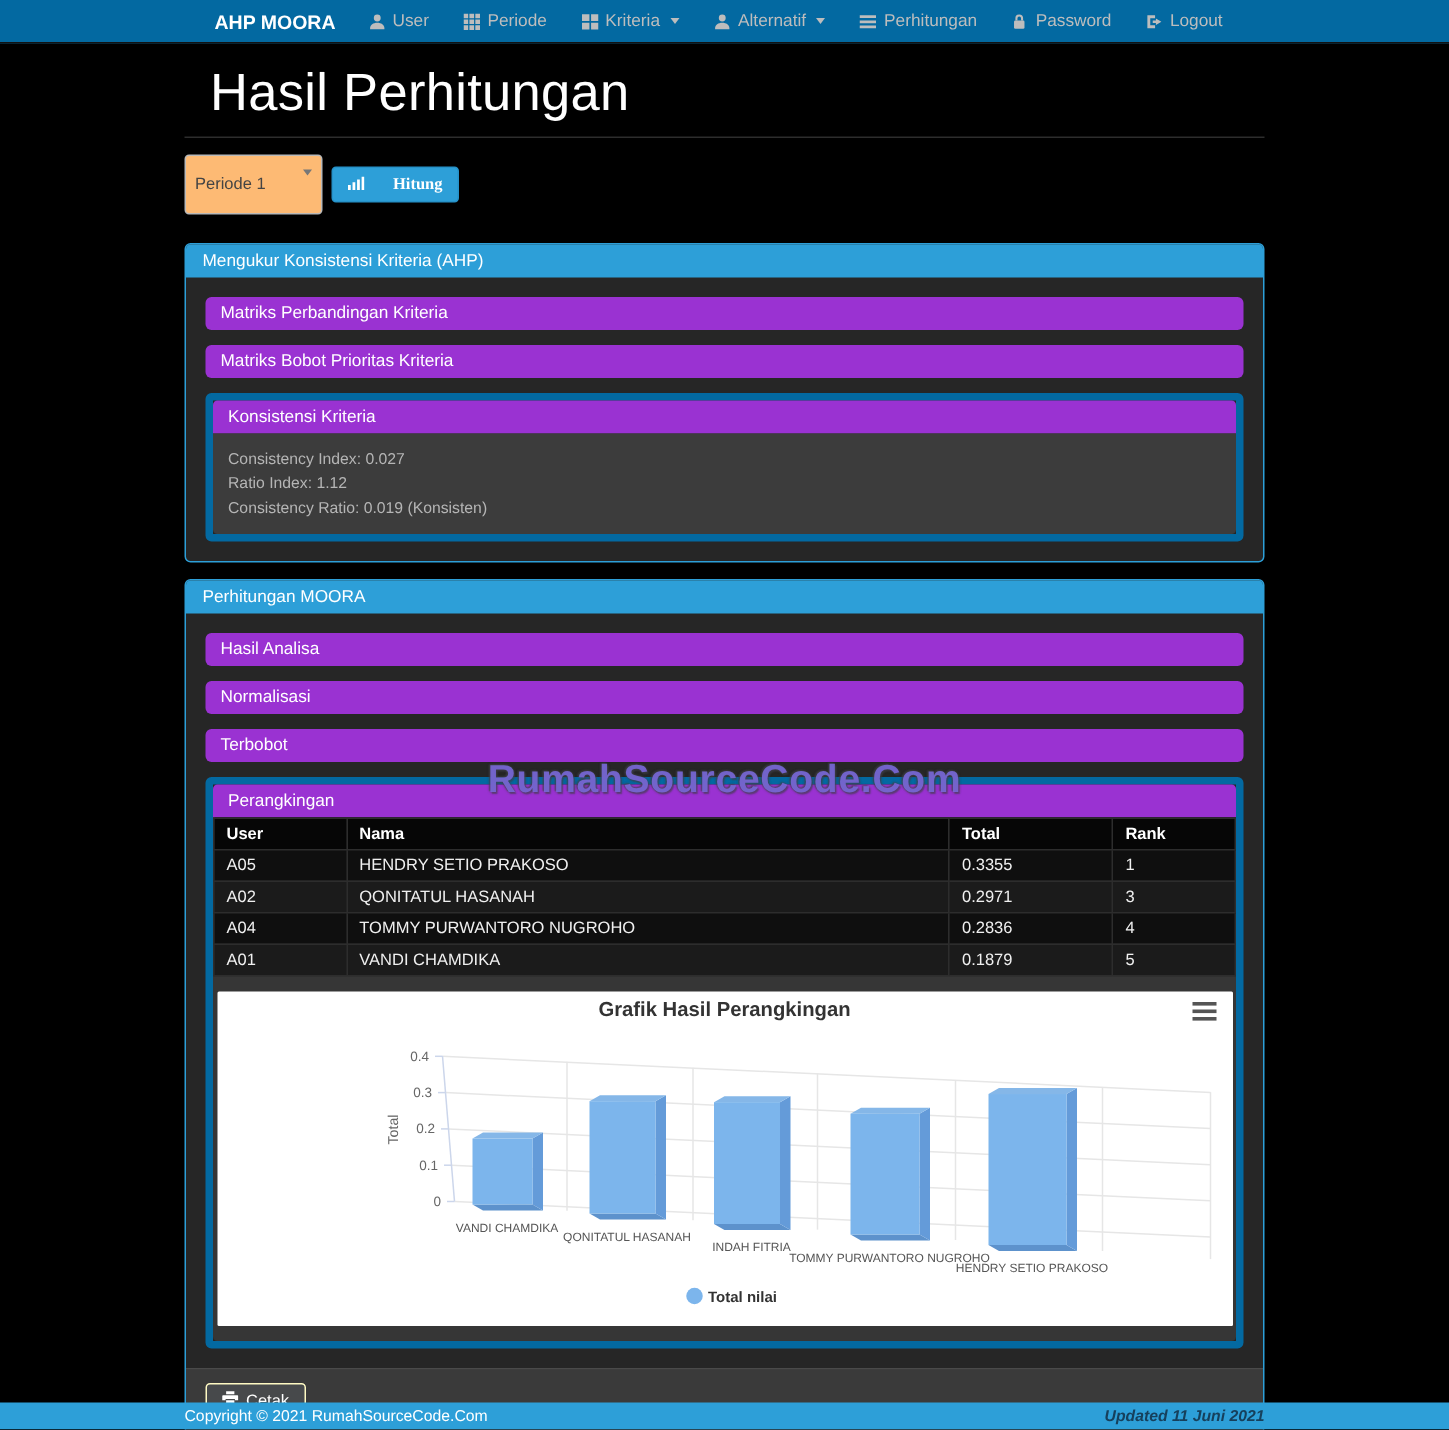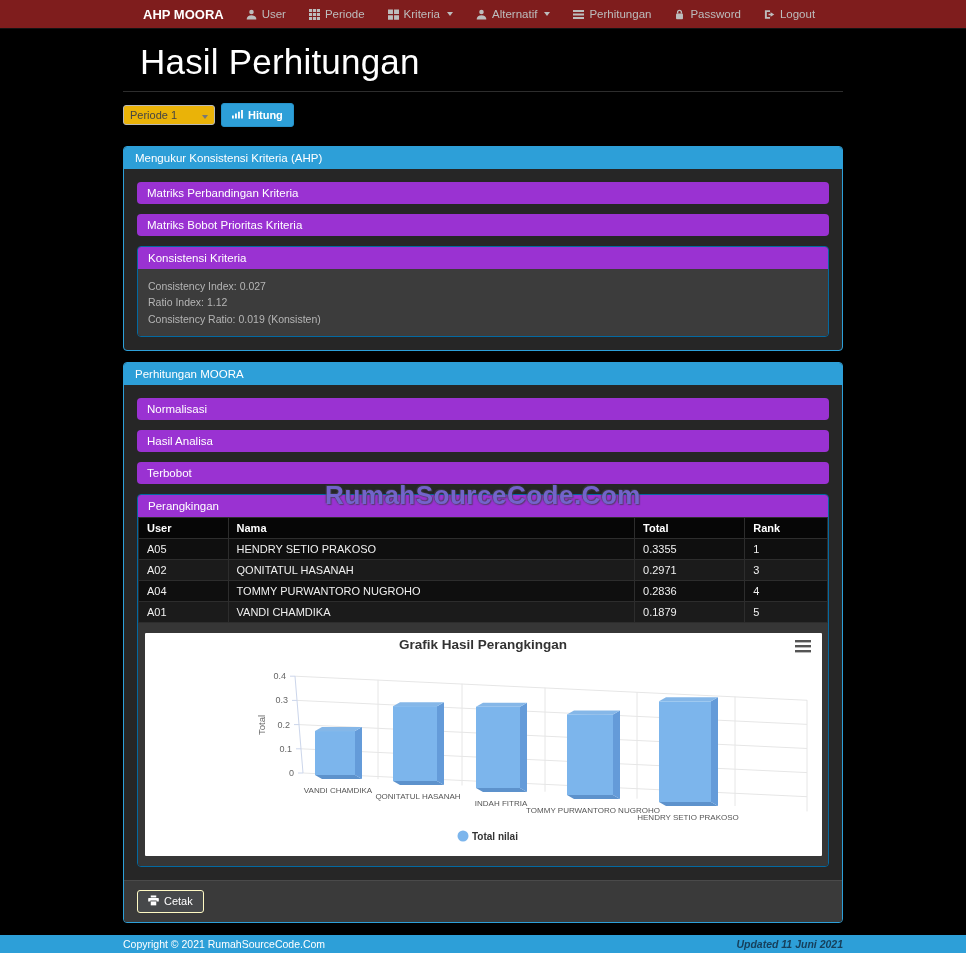--- a/index.html
+++ b/index.html
@@ -4,52 +4,52 @@
 <style>
   * { box-sizing: border-box; }
   html,body { margin:0; padding:0; }
   body {
     width:966px; height:953px; position:relative; overflow:hidden;
     background:#000; font-family:"Liberation Sans", sans-serif;
   }
   .container { width:720px; margin:0 auto; }
 
   
-  .navbar { height:29px; background:#7f1d1d; border-bottom:1px solid #121212;padding-left:40px; }
+  .navbar { height:29px; background:#0369a1; border-bottom:1px solid #121212;padding-left:40px; }
   .navbar .container { display:flex; align-items:center; height:100%; }
   .brand { color:#fff; font-weight:bold; font-size:13px; margin-right:22px; cursor:pointer; }
   .nav-item { display:flex; align-items:center; gap:5px; color:#bdbdbd; font-size:11.5px;
               margin-right:23px; cursor:pointer; white-space:nowrap; }
   .nav-item svg { display:block; }
   .caret { width:0; height:0; border-left:3.5px solid transparent; border-right:3.5px solid transparent;
            border-top:4px solid #bdbdbd; margin-left:2px; }
 
   
   .page-title { color:#fff; font-size:35px; font-weight:500; margin:13px 17px 9px; letter-spacing:.2px; }
   .title-hr { border:none; border-top:1px solid #2d2d2d; margin:0 0 11px; }
   .controls { display:flex; align-items:center; gap:6px; margin-bottom:19px; }
   .sel-wrap { position:relative; }
-  .periode-select { width:92px; height:20px; font-size:11px; color:#444; background:#eab308;
+  .periode-select { width:92px; height:40px; font-size:11px; color:#444; background:#fdba74;
                     border:1px solid #b9b9b9; border-radius:3px; padding:0 6px;
                     appearance:none; -webkit-appearance:none; font-family:inherit; }
   .sel-caret { position:absolute; right:7px; top:10px; width:0; height:0; pointer-events:none;
                border-left:3.5px solid transparent; border-right:3.5px solid transparent;
                border-top:4px solid #777; }
   .btn-hitung { height:24px; background:#2d9fd8; color:#fff; border:1px solid #2692c9; border-radius:3px;
-                font-size:11px; font-weight:bold; display:inline-flex; align-items:center; gap:5px;
-                padding:0 10px; cursor:pointer; font-family:Liberation Sans, sans-serif; }
+                font-size:11px; font-weight:bold; display:inline-flex; align-items:center; gap:19px;
+                padding:0 10px; cursor:pointer; font-family:Liberation Serif, serif; }
 
   
   .panel { border:1px solid #2d9fd8; border-radius:4px; background:#262626; margin-bottom:11px; position:relative; }
   .panel-heading { background:#2d9fd8; color:#fff; font-size:11.5px; padding:5px 11px;
                    border-radius:3px 3px 0 0; }
   .panel-body { padding:13px; }
   .pbar { background:#9a32d2; color:#fff; font-size:11.5px; padding:5px 10px; border-radius:4px;
           margin-bottom:10px; cursor:pointer; }
-  .collapse-panel { border:1px solid #0369a1; border-radius:4px; }
+  .collapse-panel { border:5px solid #0369a1; border-radius:4px; }
   .collapse-panel .pbar { margin-bottom:0; border-radius:3px 3px 0 0; }
   .consistency-body { background:#3c3c3c; padding:9px 10px; color:#b5b5b5; font-size:10.5px;
                       line-height:1.55; border-radius:0 0 3px 3px; }
 
   
   .rank-table { width:100%; border-collapse:collapse; }
   .rank-table th { background:#060606; color:#fff; font-size:11px; font-weight:bold;
                    text-align:left; padding:4px 8px; border:1px solid #2d2d2d; }
   .rank-table td { color:#f0f0f0; font-size:11px; padding:4px 8px; border:1px solid #2d2d2d; }
   .rank-table tbody tr:nth-child(odd)  { background:#0f0f0f; }
@@ -189,22 +189,22 @@
           <div>Consistency Ratio: 0.019 (Konsisten)</div>
         </div>
       </div>
     </div>
   </div>
 
   <div class="panel">
     <div class="watermark">RumahSourceCode.Com</div>
     <div class="panel-heading">Perhitungan MOORA</div>
     <div class="panel-body">
+      <div class="pbar">Hasil Analisa</div>
       <div class="pbar">Normalisasi</div>
-      <div class="pbar">Hasil Analisa</div>
       <div class="pbar">Terbobot</div>
 
       <div class="collapse-panel">
         <div class="pbar">Perangkingan</div>
 
         <table class="rank-table">
           <colgroup>
               <col style="width:13%">
               <col style="width:59%">
               <col style="width:16%">

